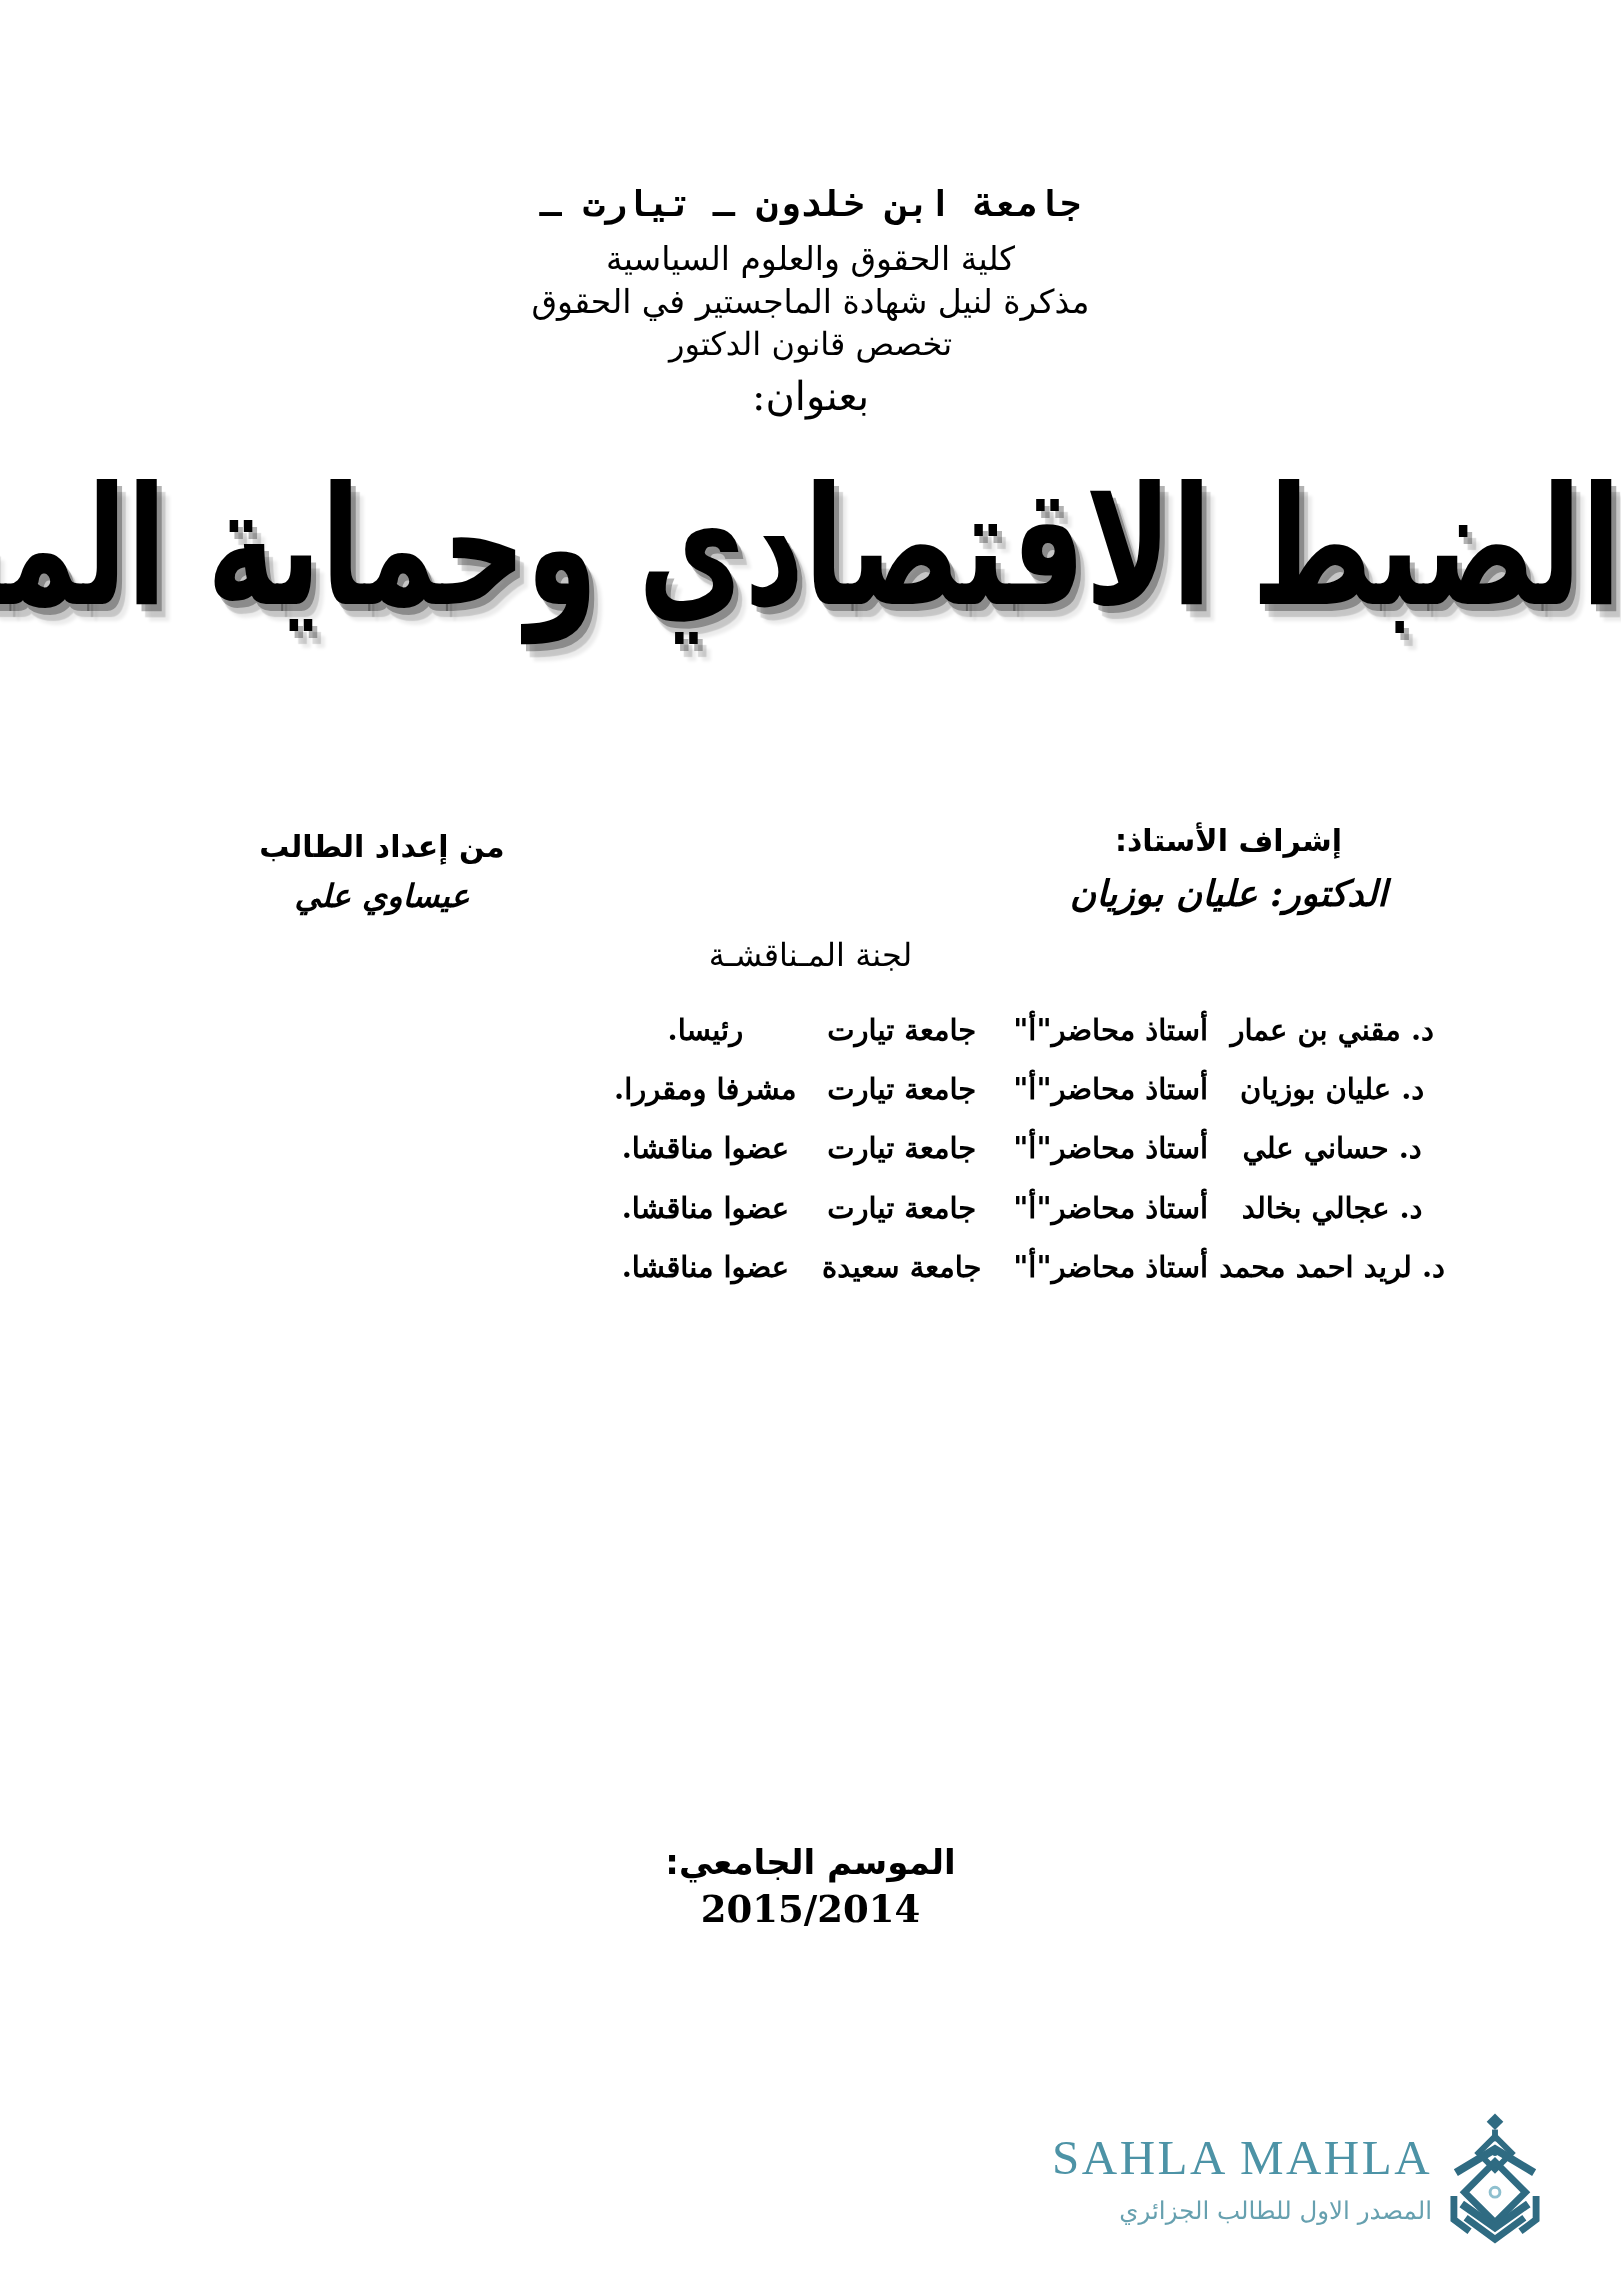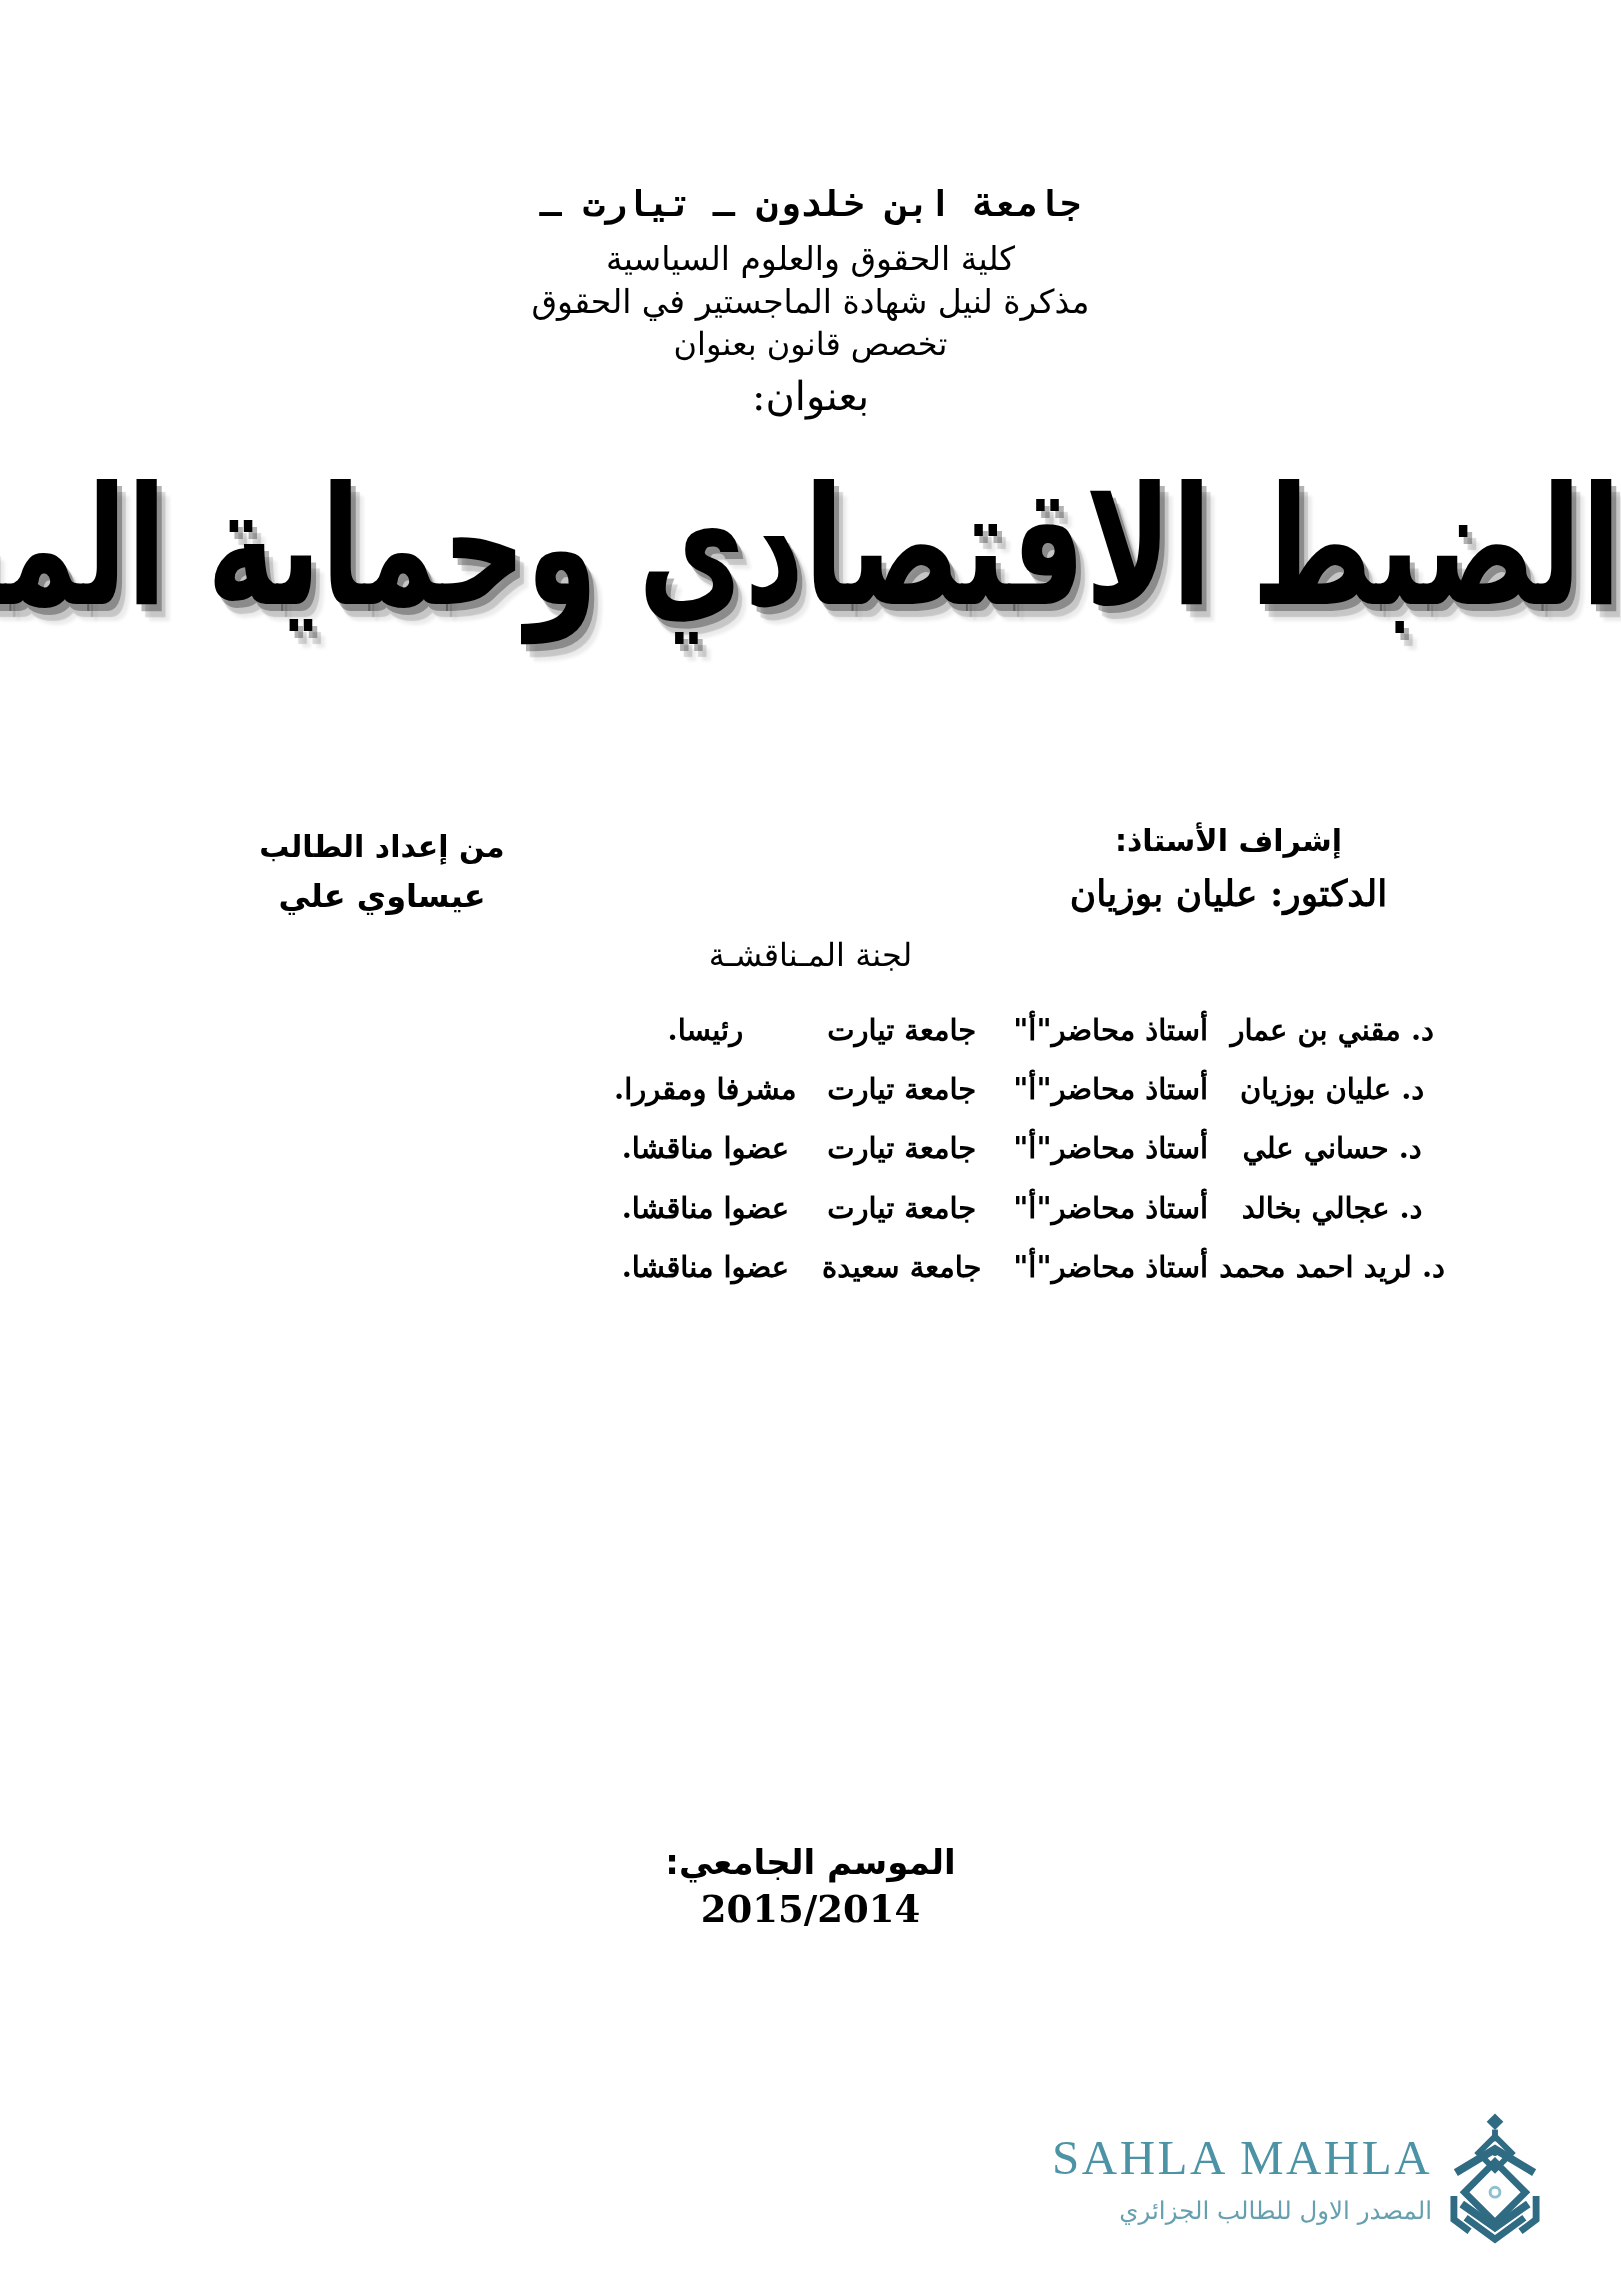--- a/index.html
+++ b/index.html
@@ -103,20 +103,21 @@
     font-size: 30px;
     line-height: 1.35;
     margin: 0;
   }
   .people-value {
     font-family: "DejaVu Sans", "Liberation Sans", sans-serif;
     font-weight: bold;
     font-size: 32px;
     line-height: 1.45;
     margin: 5.9px 0 0 0;
+    font-style: italic;
   }
   .people-col.supervisor .people-value {
     font-family: "DejaVu Serif", "Liberation Serif", serif;
     font-weight: bold;
     font-size: 36px;
   }
 
   
   .jury-heading {
     position: absolute;
@@ -220,21 +221,21 @@
 </style>
 </head>
 <body>
 
 <div class="page">
 
   <div class="header-block">
     <h1 class="university-name">جامعة ابن خلدون ـ تيارت ـ</h1>
     <p class="faculty-line">كلية الحقوق والعلوم السياسية</p>
     <p class="degree-line">مذكرة لنيل شهادة الماجستير في الحقوق</p>
-    <p class="speciality-line">تخصص قانون بعنوان</p>
+    <p class="speciality-line">تخصص قانون الدكتور</p>
     <p class="titled-line">بعنوان:</p>
   </div>
 
   <div class="main-title-wrap">
     <div class="main-title">الضبط الاقتصادي وحماية المستهلك</div>
   </div>
 
   <div class="people-row">
 
     <div class="people-col student">

